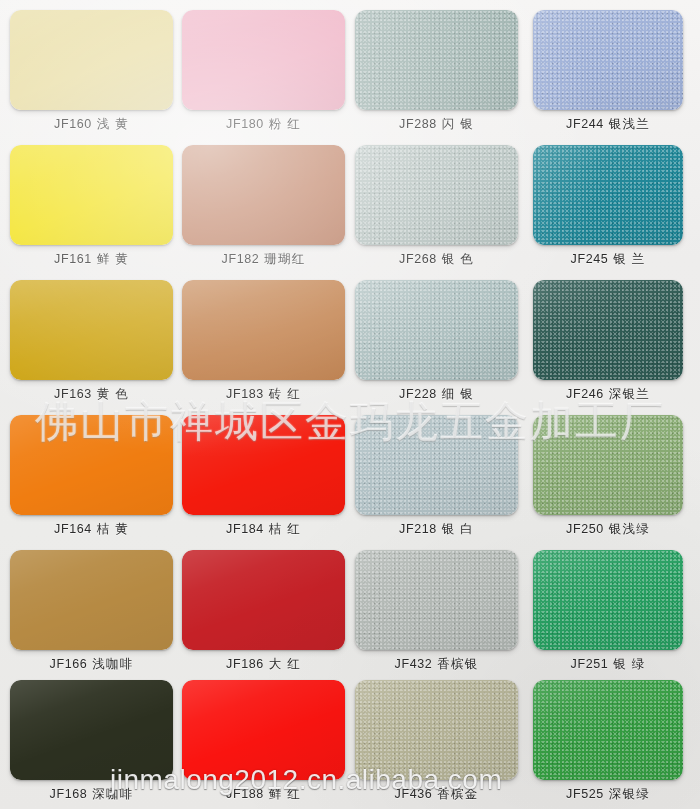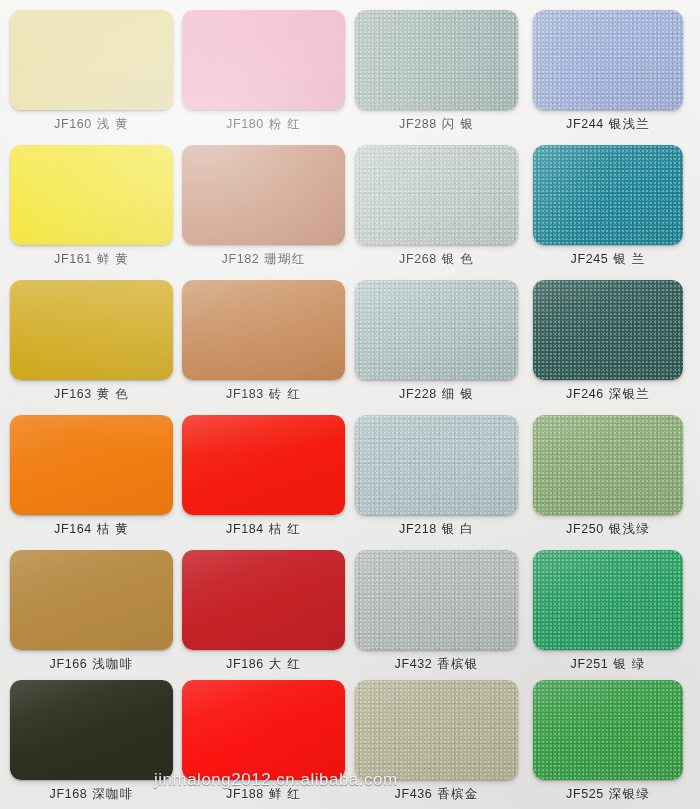--- a/index.html
+++ b/index.html
@@ -124,30 +124,29 @@
       0 0 2px rgba(255,255,255,0.45);
     pointer-events: none;
     font-weight: 400;
   }
 
   #alibaba-watermark {
     position: absolute;
     left: 110px;
     top: 766px;
     z-index: 4;
-    font-size: 17px;
+    font-size: 28px;
     line-height: 28px;
     letter-spacing: 0.5px;
     white-space: nowrap;
     color: rgba(255,255,255,0.88);
     text-shadow:
       0 1px 1px rgba(80,80,80,0.55),
       0 0 2px rgba(0,0,0,0.25);
     pointer-events: none;
-    margin-left: 44px;
   }
 </style>
 </head>
 <body>
 
 <div id="chart-root">
 
   <div class="swatch-grid" id="swatch-grid">
       <div class="swatch-cell" style="left: 10px; top: 10px; width: 163px;">
         <div class="swatch-chip">
@@ -314,16 +313,17 @@
         <div class="swatch-chip">
           <div class="chip-fill metallic" style="background: rgb(54, 162, 68);"></div>
           <div class="chip-gloss"></div>
         </div>
         <div class="swatch-label"><span class="code">JF525</span><span class="name">深银绿</span></div>
       </div>
     </div>
 
   <div id="paper-sheen"></div>
 
+  <div id="factory-watermark">佛山市禅城区金玛龙五金加工厂</div>
 
   <div id="alibaba-watermark">jinmalong2012.cn.alibaba.com</div>
 
 </div>
 
 </body></html>

